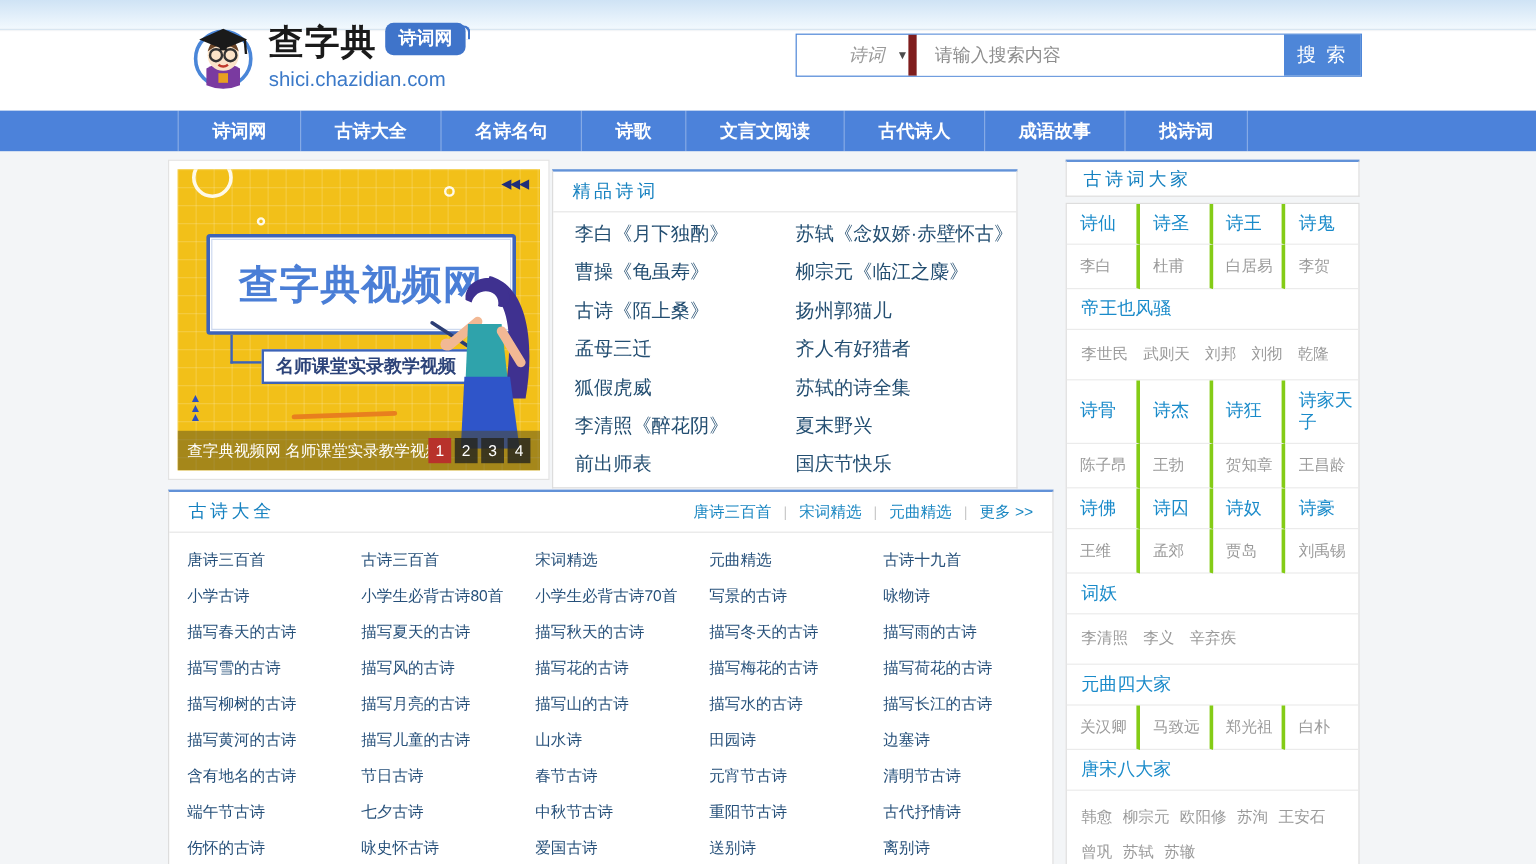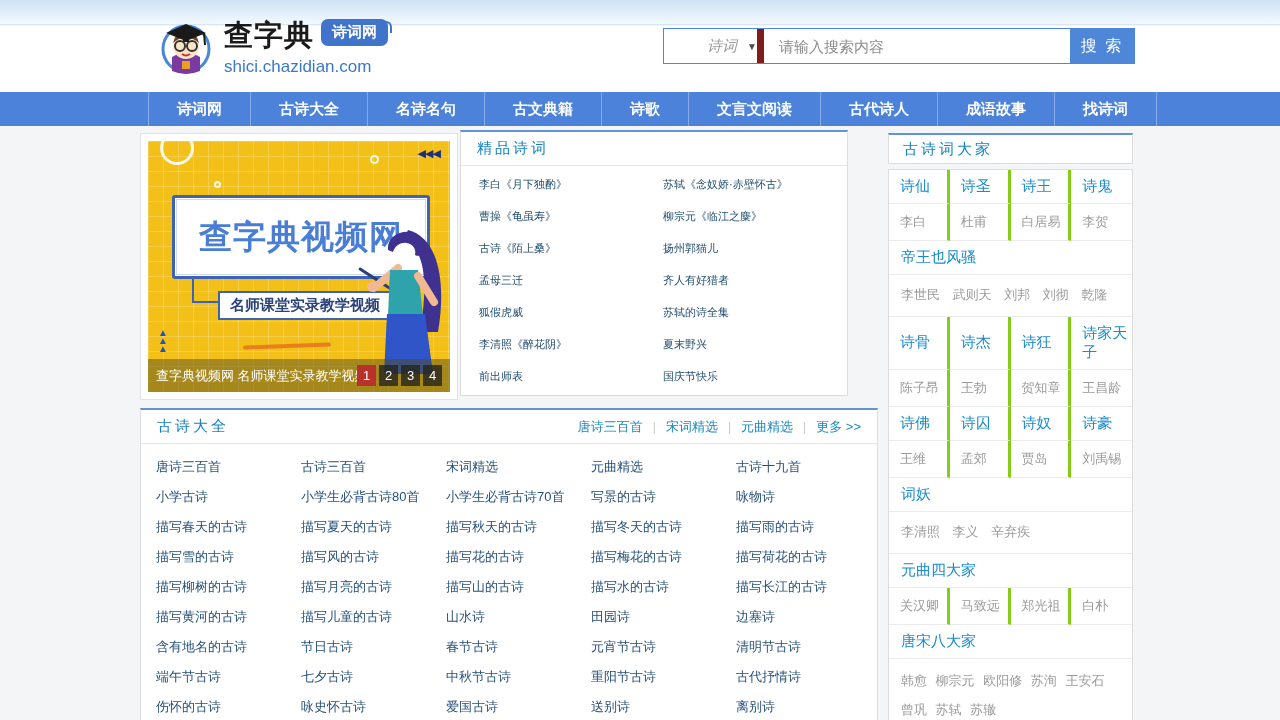--- a/index.html
+++ b/index.html
@@ -77,25 +77,25 @@
   .teacher { position:absolute; right:2px; bottom:18px; width:100px; height:150px; }
   .caption-bar { position:absolute; left:0; bottom:0; width:100%; height:33px;
     background:rgba(82,74,28,.48); display:flex; align-items:center; padding:0 8px; }
   .caption-text { color:#fff; font-size:13px; white-space:nowrap; overflow:hidden; }
   .pager { display:flex; gap:3px; margin-left:auto; }
   .pager span { width:19px; height:21px; background:rgba(38,38,30,.82); color:#fff; font-size:13px;
     display:flex; align-items:center; justify-content:center; cursor:pointer; }
   .pager span.active { background:#b8322b; }
 
   
-  .featured { position:absolute; left:320px; top:4px; width:388px; height:266px; }
+  .featured { position:absolute; left:320px; top:15px; width:388px; height:266px; }
   .featured-body { display:flex; padding:2px 0 0 18px; }
   .fcol { list-style:none; width:50%; }
   .fcol li { height:32px; display:flex; align-items:center; }
-  .fcol a { color:#234e71; font-size:11px; text-decoration:none; cursor:pointer; white-space:nowrap; }
+  .fcol a { color:#234e71; font-size:16px; text-decoration:none; cursor:pointer; white-space:nowrap; }
 
   
   .poems { position:absolute; left:0; top:282px; width:738px; height:440px; }
   .poems .panel-head { justify-content:space-between; }
   .quick { display:flex; align-items:center; gap:10px; }
   .quick a { color:#1a87c2; font-size:13px; text-decoration:none; cursor:pointer; }
   .quick .divider { color:#c9c9c9; font-size:12px; }
   .poem-grid { padding:8px 0 0 15px; }
   .prow { display:grid; grid-template-columns:145px 145px 145px 145px 1fr; height:30px; align-items:center; }
   .prow a { color:#26507a; font-size:13px; text-decoration:none; cursor:pointer; white-space:nowrap; }
@@ -153,21 +153,20 @@
       </div>
       <input type="text" placeholder="请输入搜索内容" style="">
       <button class="search-btn">搜 索</button>
     </div>
   </header>
 
   <nav class="nav">
     <a>诗词网</a>
     <a>古诗大全</a>
     <a>名诗名句</a>
-    <a>古文典籍</a>
     <a>诗歌</a>
     <a>文言文阅读</a>
     <a>古代诗人</a>
     <a>成语故事</a>
     <a>找诗词</a>
   </nav>
 
   <div class="content">
 
     <div class="banner-panel">

